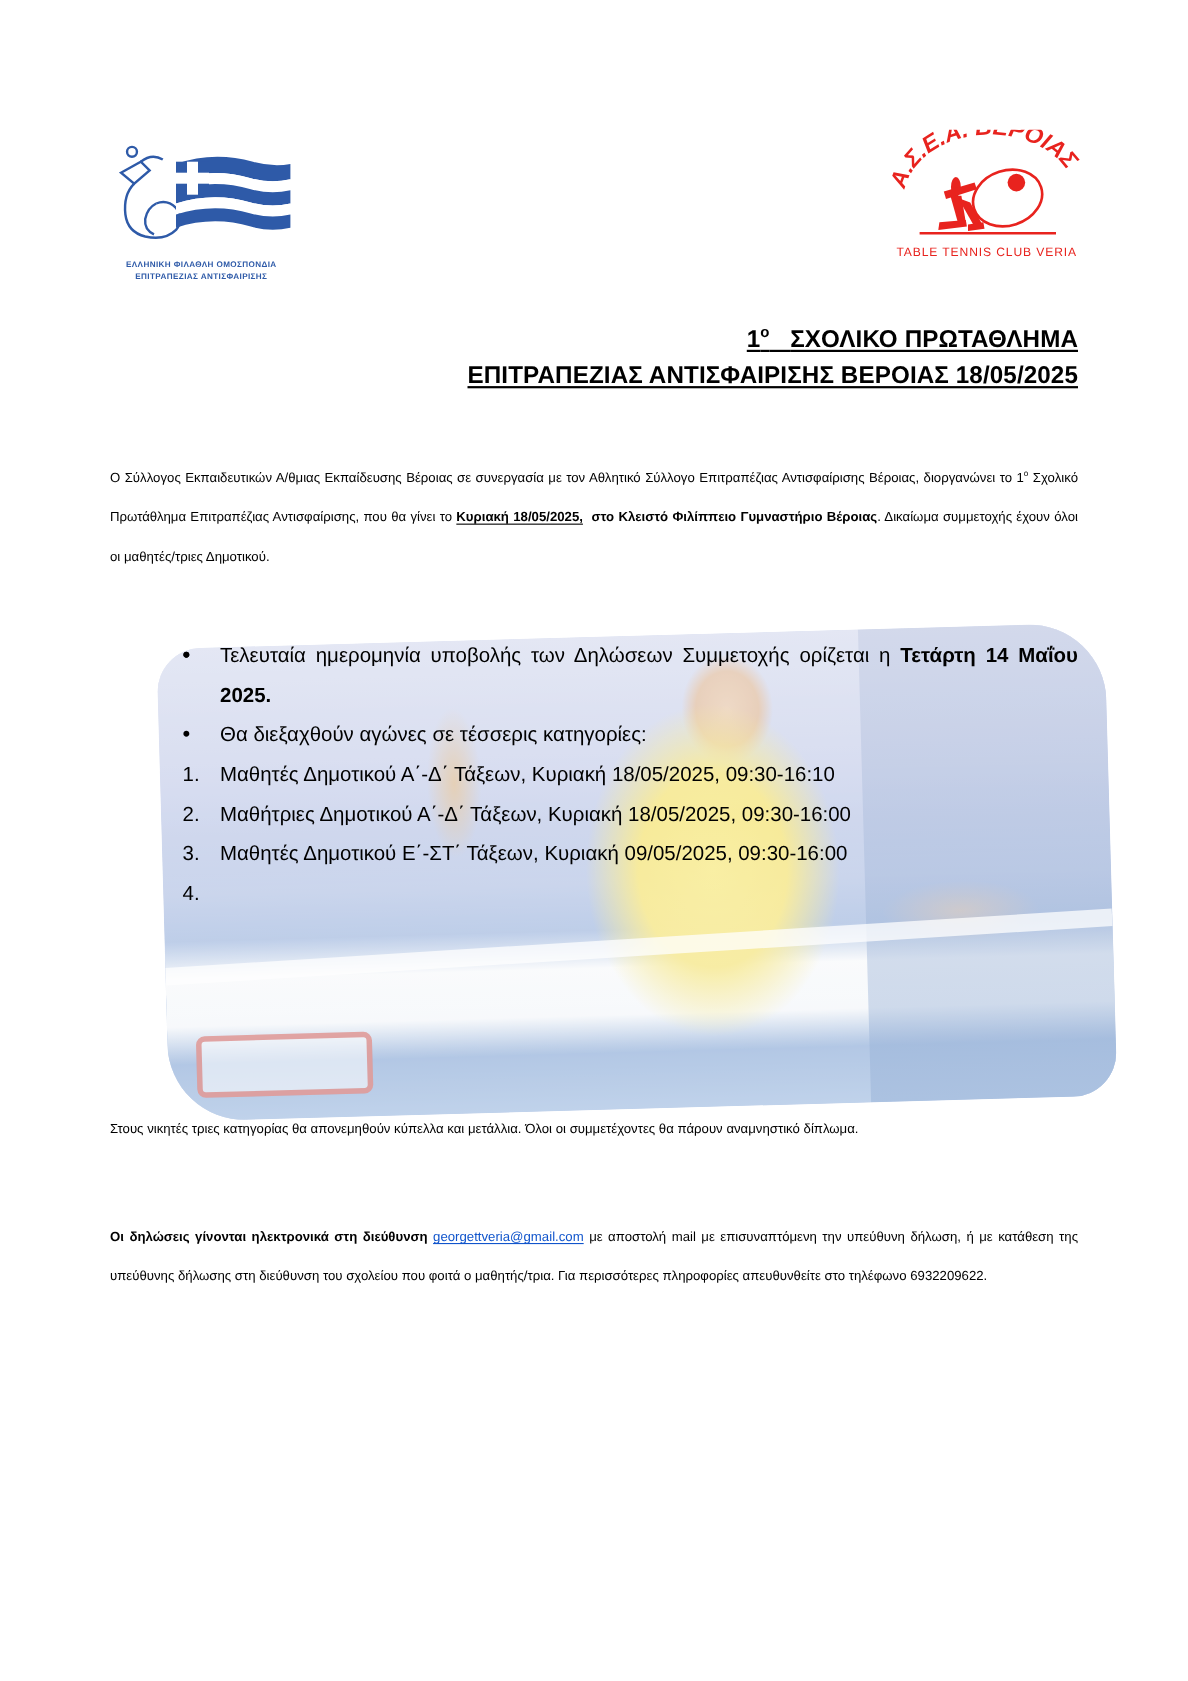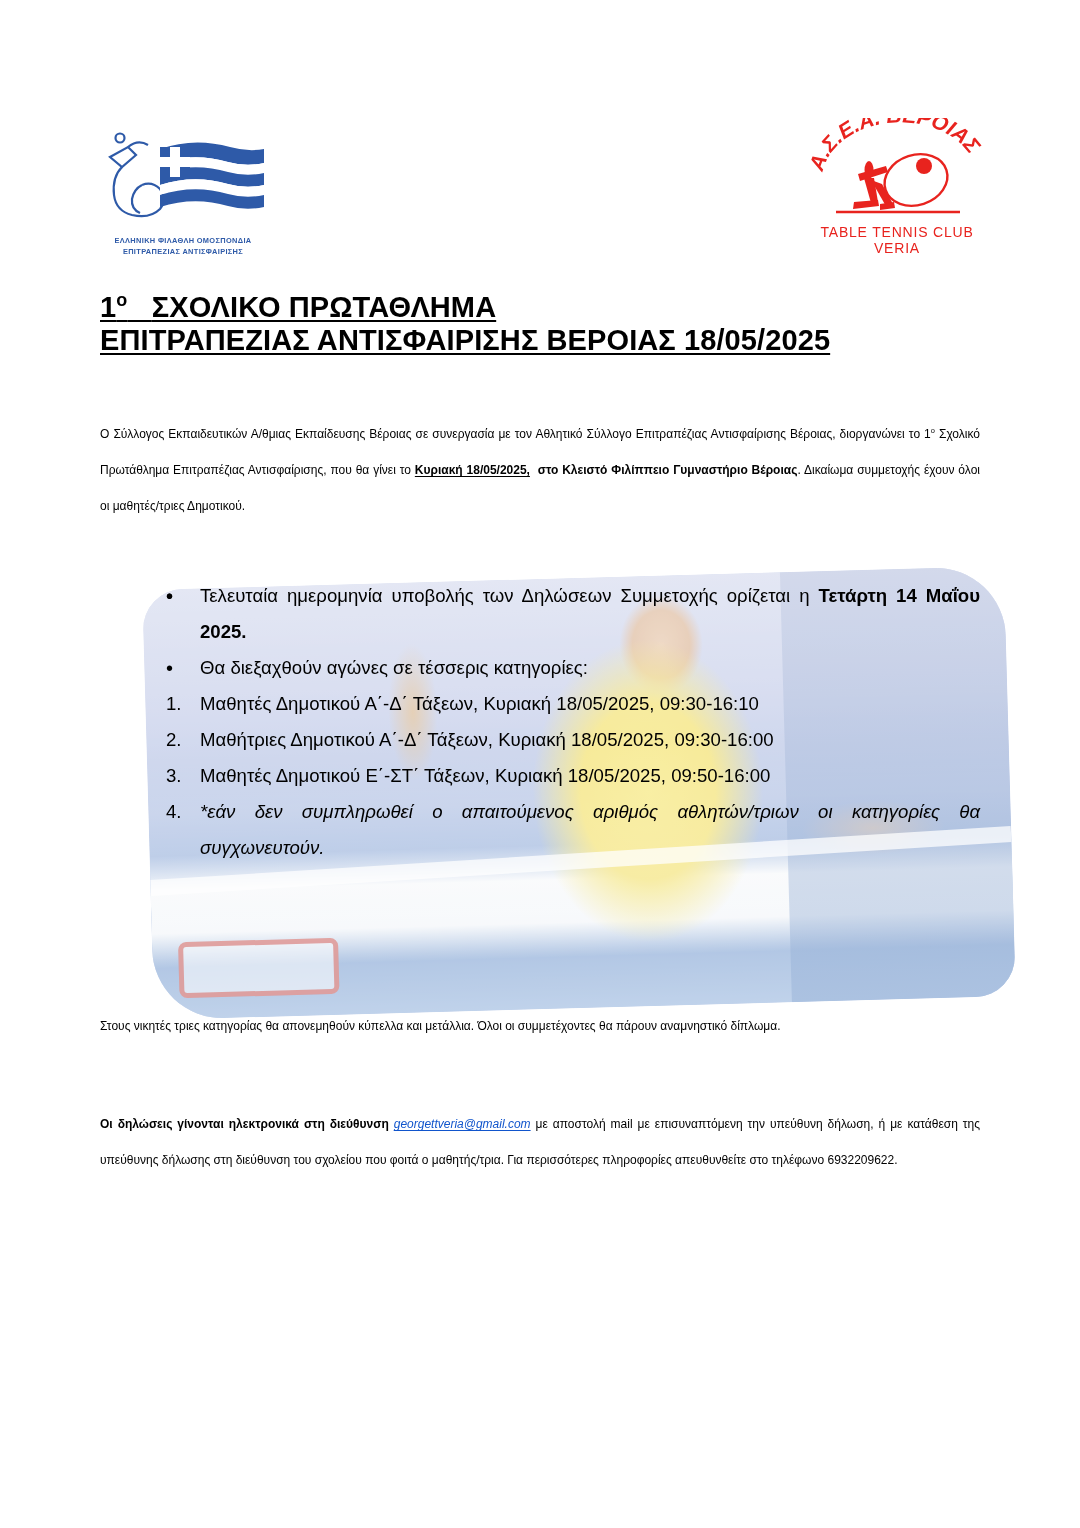--- a/index.html
+++ b/index.html
@@ -48,35 +48,35 @@
     position: absolute;
     left: 808px;
     top: 118px;
     width: 178px;
     height: 135px;
   }
   .logo-right .emblem { display: block; width: 178px; height: 112px; }
   .logo-right .club-caption {
     text-align: center;
     color: #e8231e;
-    font-size: 14px;
+    font-size: 11px;
     letter-spacing: 0.8px;
     font-weight: normal;
     margin-top: -6px;
   }
 
   
   .title-block {
     position: absolute;
     left: 100px;
     top: 291px;
     width: 880px;
-    text-align: left;
+    text-align: right;
     font-weight: bold;
-    font-size: 29px;
+    font-size: 22px;
     line-height: 33px;
     letter-spacing: 0.1px;
   }
   .title-block .tline {
     display: block;
     white-space: nowrap;
   }
   .title-block .u {
     text-decoration: underline;
     text-underline-offset: 3px;
@@ -171,21 +171,20 @@
   .para.intro { top: 404px; }
   .para.awards { top: 996px; }
   .para.contact { top: 1094px; }
 
   b, .b { font-weight: bold; }
   .u-txt { text-decoration: underline; text-underline-offset: 2px; }
   .mail {
     color: #1155cc;
     text-decoration: underline;
     text-underline-offset: 2px;
-    font-style: italic;
   }
 
   
   .list-block {
     position: absolute;
     left: 0;
     top: 578px;
     width: 1080px;
   }
   .li {
@@ -321,28 +320,27 @@
         <span>Μαθητές Δημοτικού Α΄-Δ΄ Τάξεων, Κυριακή 18/05/2025, 09:30-16:10</span>
       </div>
 
       <div class="li li-num">
         <span class="mark">2.</span>
         <span>Μαθήτριες  Δημοτικού Α΄-Δ΄ Τάξεων, Κυριακή 18/05/2025, 09:30-16:00</span>
       </div>
 
       <div class="li li-num">
         <span class="mark">3.</span>
-        <span>Μαθητές Δημοτικού Ε΄-ΣΤ΄ Τάξεων, Κυριακή 18/05/2025, 09:50-16:00</span>
+        <span>Μαθητές Δημοτικού Ε΄-ΣΤ΄ Τάξεων, Κυριακή 09/05/2025, 09:30-16:00</span>
       </div>
 
       <div class="li li-num">
         <span class="mark">4.</span>
       </div>
 
-      <div class="note">*εάν δεν συμπληρωθεί ο απαιτούμενος αριθμός αθλητών/τριων οι κατηγορίες θα συγχωνευτούν.</div>
     </div>
 
     <p class="para awards">Στους νικητές τριες κατηγορίας θα απονεμηθούν κύπελλα και μετάλλια. Όλοι οι συμμετέχοντες θα πάρουν αναμνηστικό δίπλωμα.</p>
 
     <p class="para contact"><b>Οι δηλώσεις γίνονται ηλεκτρονικά στη διεύθυνση </b><a class="mail" href="#">georgettveria@gmail.com</a><span> με αποστολή mail με επισυναπτόμενη την υπεύθυνη δήλωση, ή με κατάθεση της υπεύθυνης δήλωσης στη διεύθυνση του σχολείου που φοιτά ο μαθητής/τρια. Για περισσότερες πληροφορίες απευθυνθείτε στο τηλέφωνο 6932209622.</span></p>
 
   </div>
 </div>
 
 </body></html>

